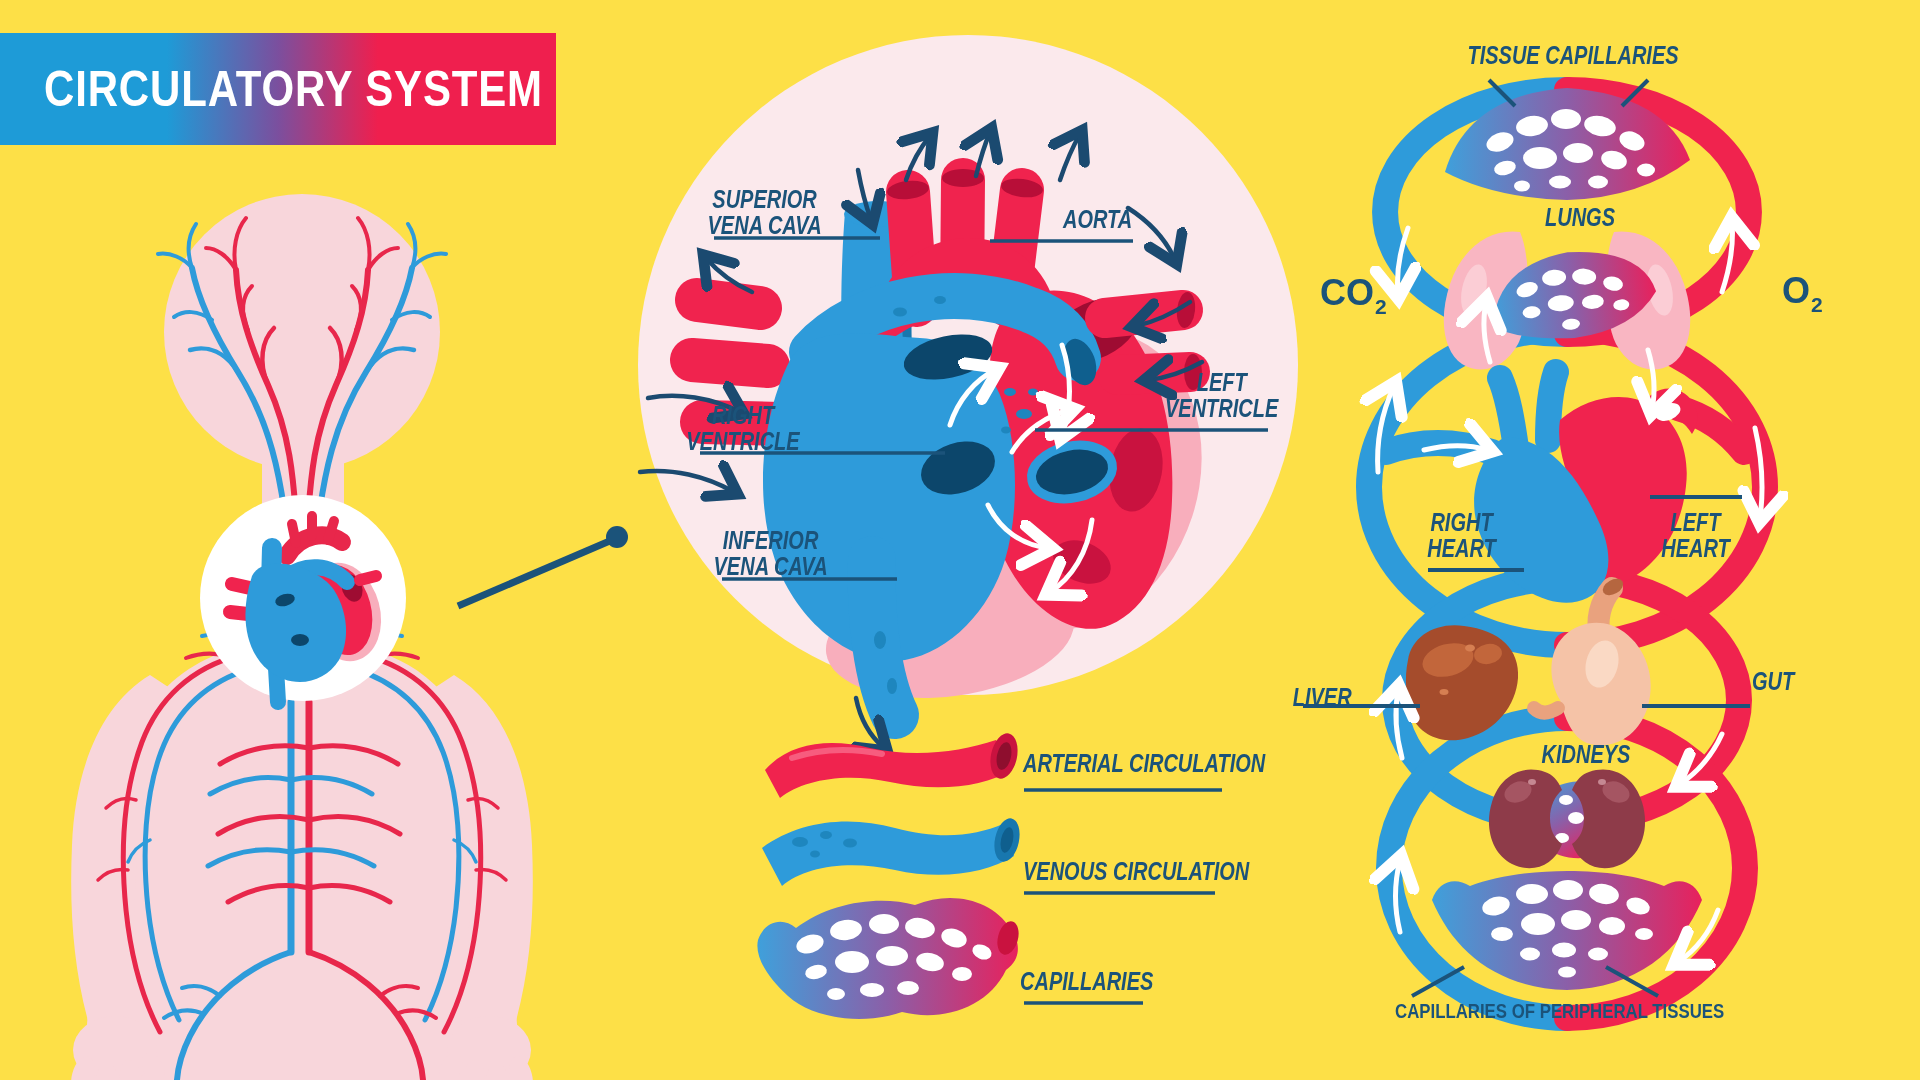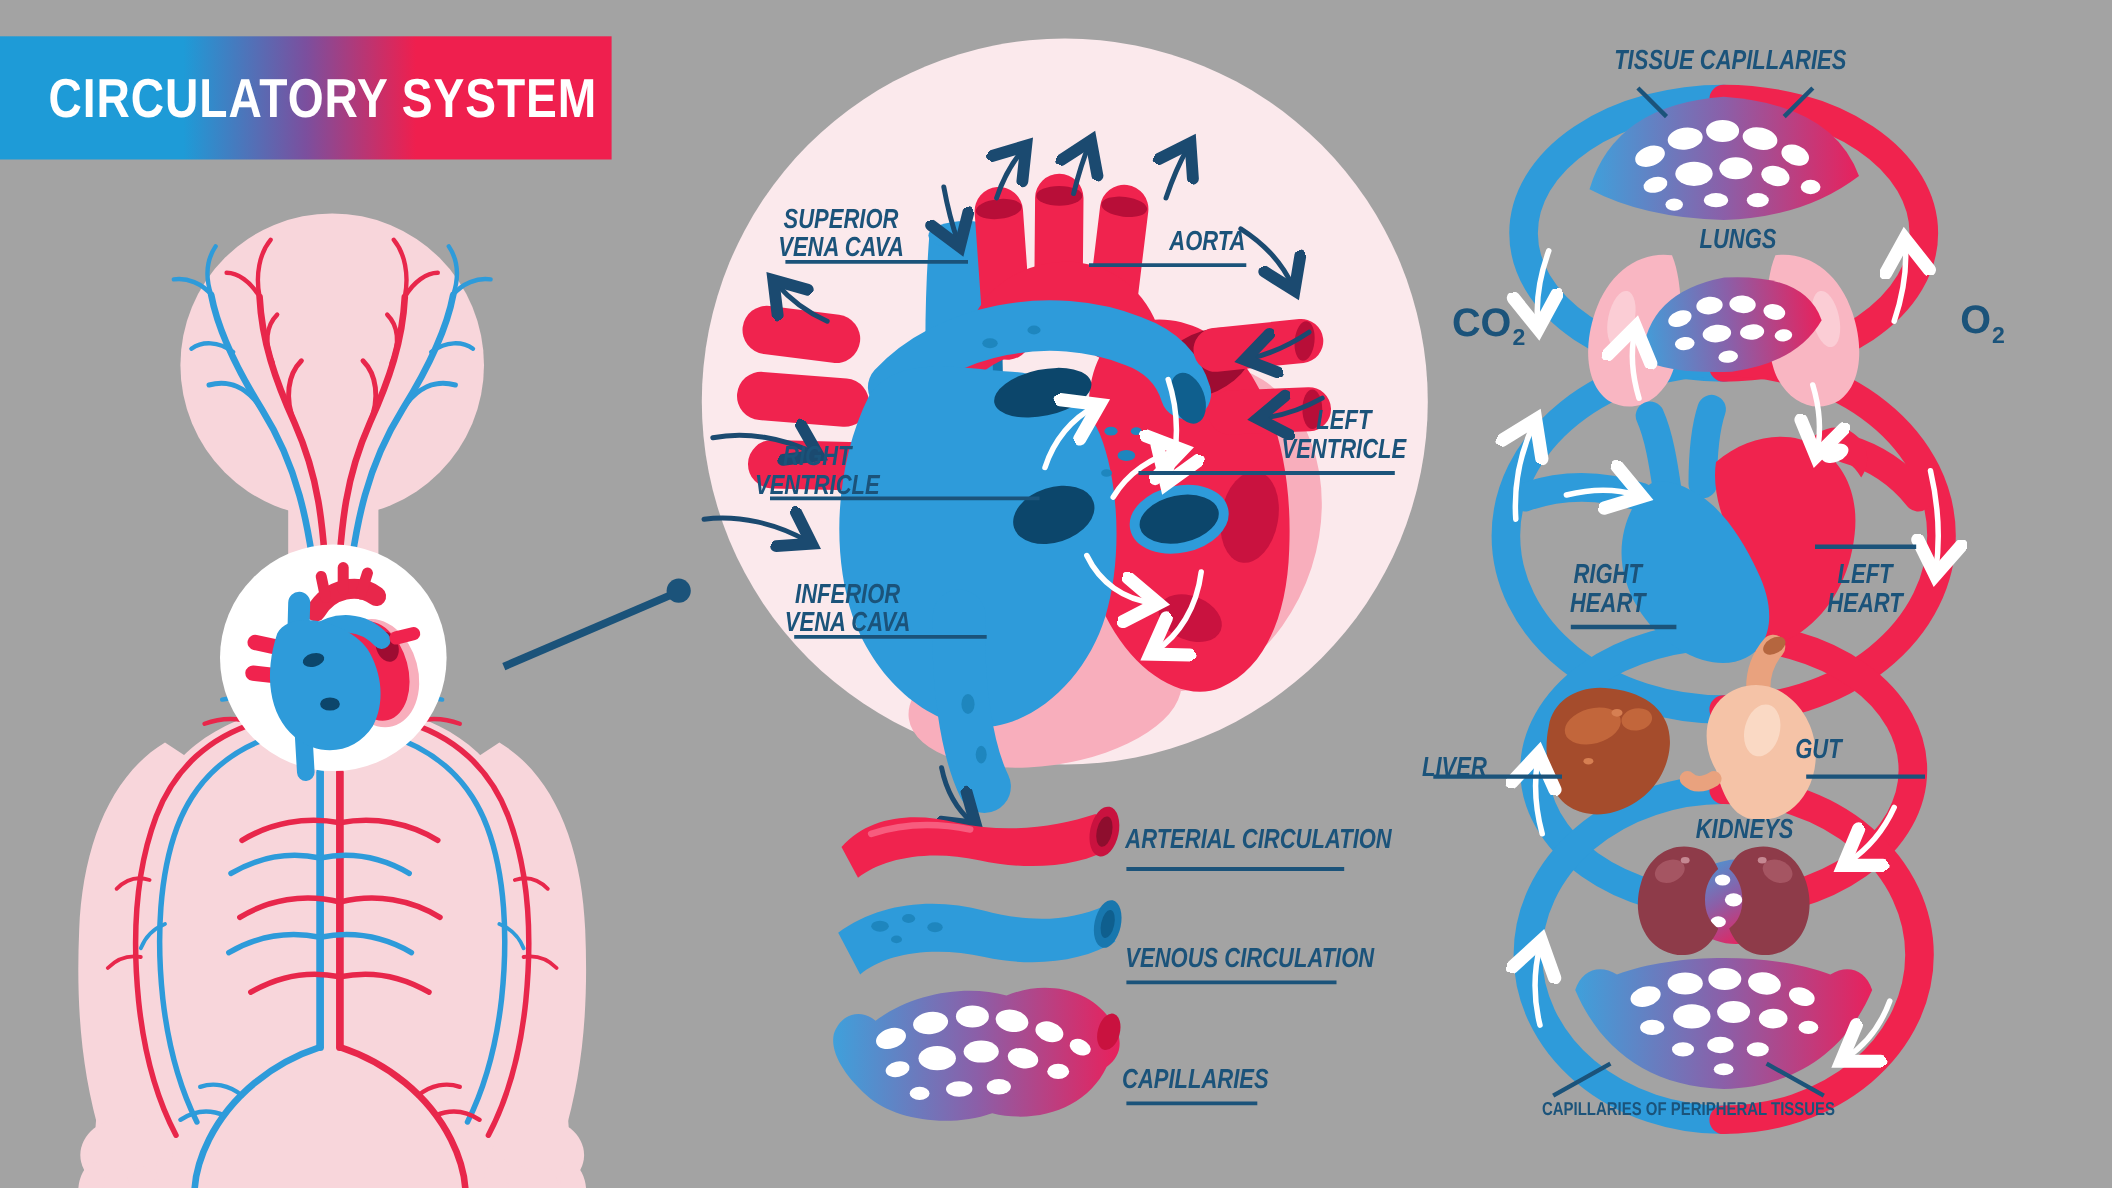--- a/index.html
+++ b/index.html
@@ -1,30 +1,30 @@
 <!DOCTYPE html>
 <html><head>
 <meta charset="utf-8">
 <style>
   html,body{margin:0;padding:0;background:#fff;}
-  .canvas{position:relative;width:1920px;height:1080px;overflow:hidden;background:#a3a3a3;
+  .canvas{position:relative;width:1920px;height:1080px;overflow:hidden;background:#fde047;
           font-family:"Liberation Sans",sans-serif;}
   svg{position:absolute;left:0;top:0;}
   .banner{position:absolute;left:0;top:33px;width:556px;height:112px;
           background:linear-gradient(90deg,#1E9BD7 0%,#1E9BD7 30%,#7B4F9E 50%,#EF1F4E 68%,#EF1F4E 100%);}
   .banner h1{margin:0;position:absolute;left:44px;top:50%;transform:translateY(-50%) scaleX(.84);
              transform-origin:0 50%;color:#fff;font-size:50px;letter-spacing:1px;white-space:nowrap;font-weight:700;}
   .lbl{position:absolute;color:#1B537A;font-weight:700;line-height:1.05;white-space:nowrap;z-index:5;text-align:center;}
   .cond{display:inline-block;transform:scaleX(.8);transform-origin:50% 50%;width:100%;}
   .o-l{transform-origin:0 50%;}
   .o-r{transform-origin:100% 50%;}
   .t-r{margin-top:16px;}
   .t-c{text-align:center;}
   .f25{font-size:25px;font-style:italic;}
-  .f21{font-size:17px;}
+  .f21{font-size:21px;}
   .gas{font-size:36px;}
   .gas .sub{font-size:21px;position:relative;top:9px;left:1px;}
 </style>
 </head>
 <body>
 <div class="canvas">
 
 <svg width="1920" height="1080" viewBox="0 0 1920 1080">
   <defs>
     <marker id="mN" orient="auto" markerWidth="12" markerHeight="12" refX="6" refY="5">
@@ -513,21 +513,21 @@
 </div>
 <div class="lbl f25 t-c" style="left:1633px;top:509px;width:125px;">
   <span class="cond">
     <div>LEFT</div>
     <div>HEART</div>
   </span>
 </div>
 <div class="lbl f25 t-r" style="right:568px;top:668px;">
   <span class="cond o-r">LIVER</span>
 </div>
-<div class="lbl f25" style="left:1632px;top:668px;">
+<div class="lbl f25" style="left:1752px;top:668px;">
   <span class="cond o-l">GUT</span>
 </div>
 <div class="lbl f25 t-c" style="left:1511px;top:741px;width:150px;">
   <span class="cond">KIDNEYS</span>
 </div>
 <div class="lbl f21 t-c" style="left:1360px;top:1000px;width:350px;">
   <span class="cond">CAPILLARIES OF PERIPHERAL TISSUES</span>
 </div>
 
 </div>

